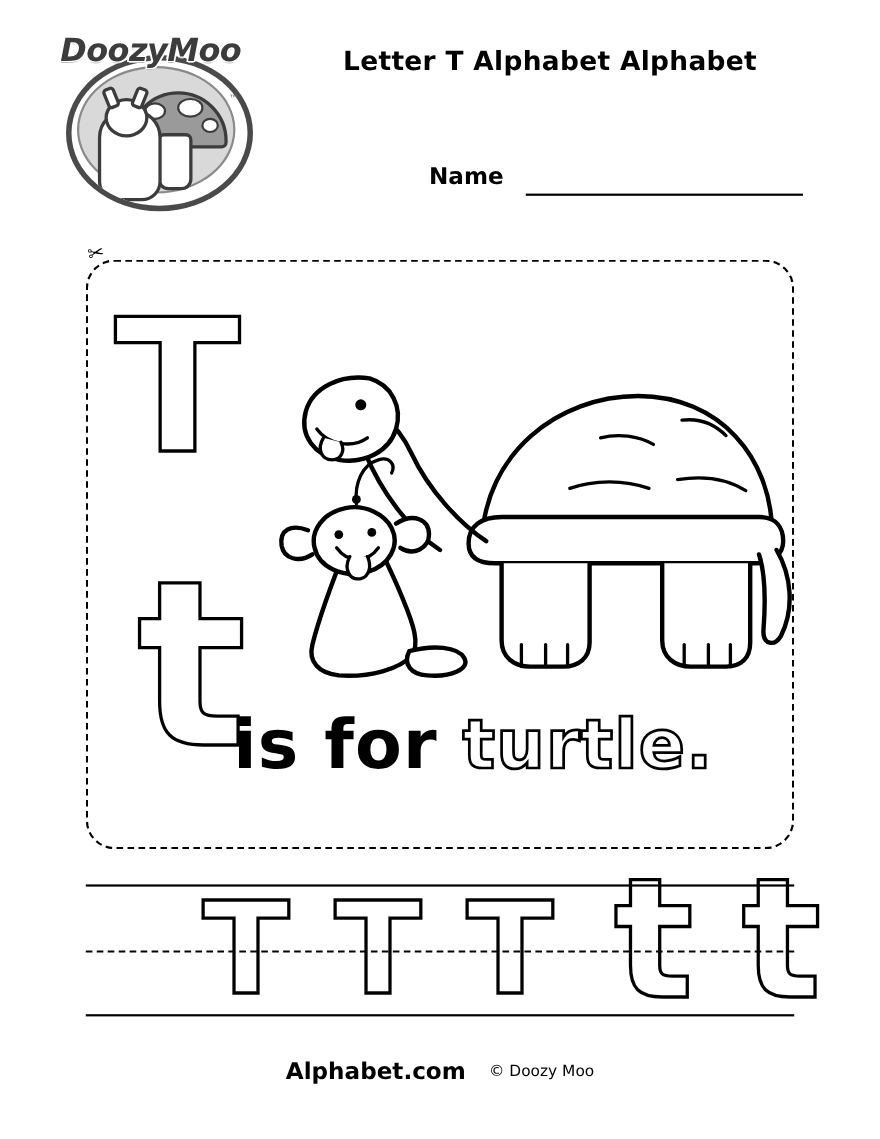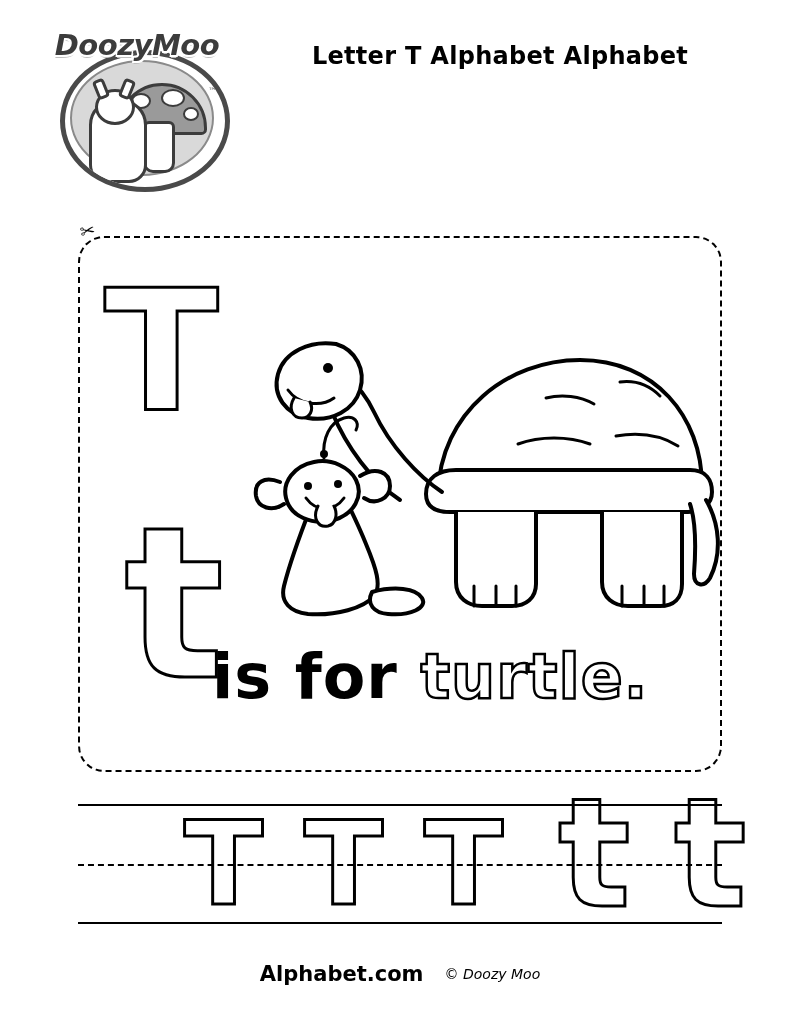--- a/index.html
+++ b/index.html
@@ -282,21 +282,20 @@
     font-family: "DejaVu Sans", sans-serif;
     font-weight: bold;
     font-size: 21px;
     vertical-align: middle;
   }
   .footer-copy {
     font-family: "DejaVu Sans", sans-serif;
     font-size: 14px;
     margin-left: 16px;
     vertical-align: middle;
-    font-style: italic;
   }
 </style>
 </head>
 <body>
 
 <div class="header">
 
   <div class="logo">
     <div class="logo-circle">
       <div class="logo-inner-ring"></div>
@@ -309,20 +308,24 @@
       <div class="logo-cow-head"></div>
       <div class="logo-cow-horn" style="left:30px;top:24px;transform:rotate(-22deg);"></div>
       <div class="logo-cow-horn" style="left:56px;top:24px;transform:rotate(22deg);"></div>
     </div>
     <div class="logo-word">DoozyMoo</div>
     <div class="logo-tm">™</div>
   </div>
 
   <div class="worksheet-title">Letter T Alphabet Alphabet</div>
 
+  <div class="name-row">
+    <div class="name-label">Name</div>
+    <div class="name-line"></div>
+  </div>
 </div>
 
 <div class="scissors-icon">✂</div>
 <div class="activity-card"></div>
 
 <div class="letter-upper">T</div>
 <div class="letter-lower">t</div>
 
 <div class="phrase">
   <span class="plain">is for </span><span class="outline">turtle.</span>

